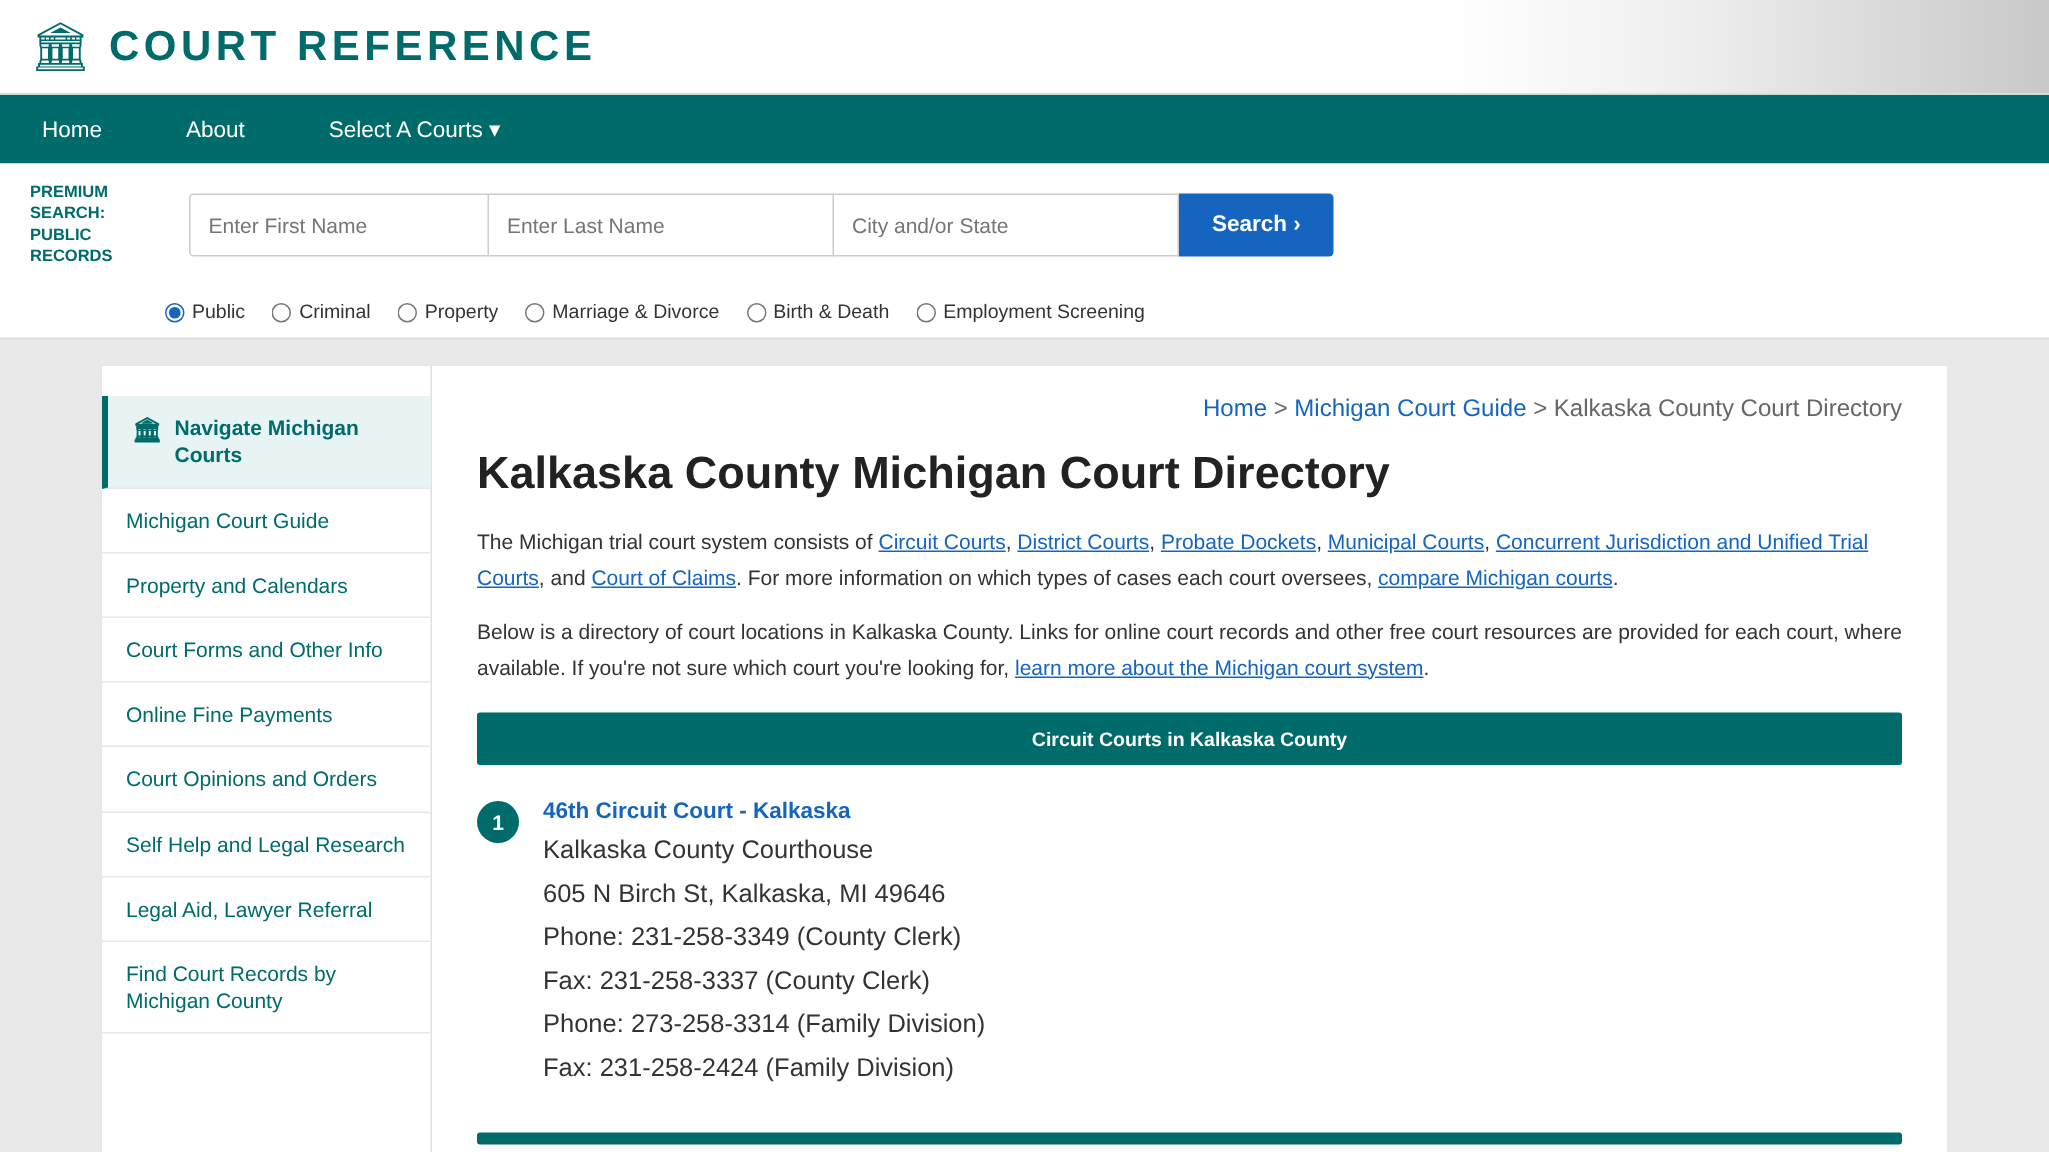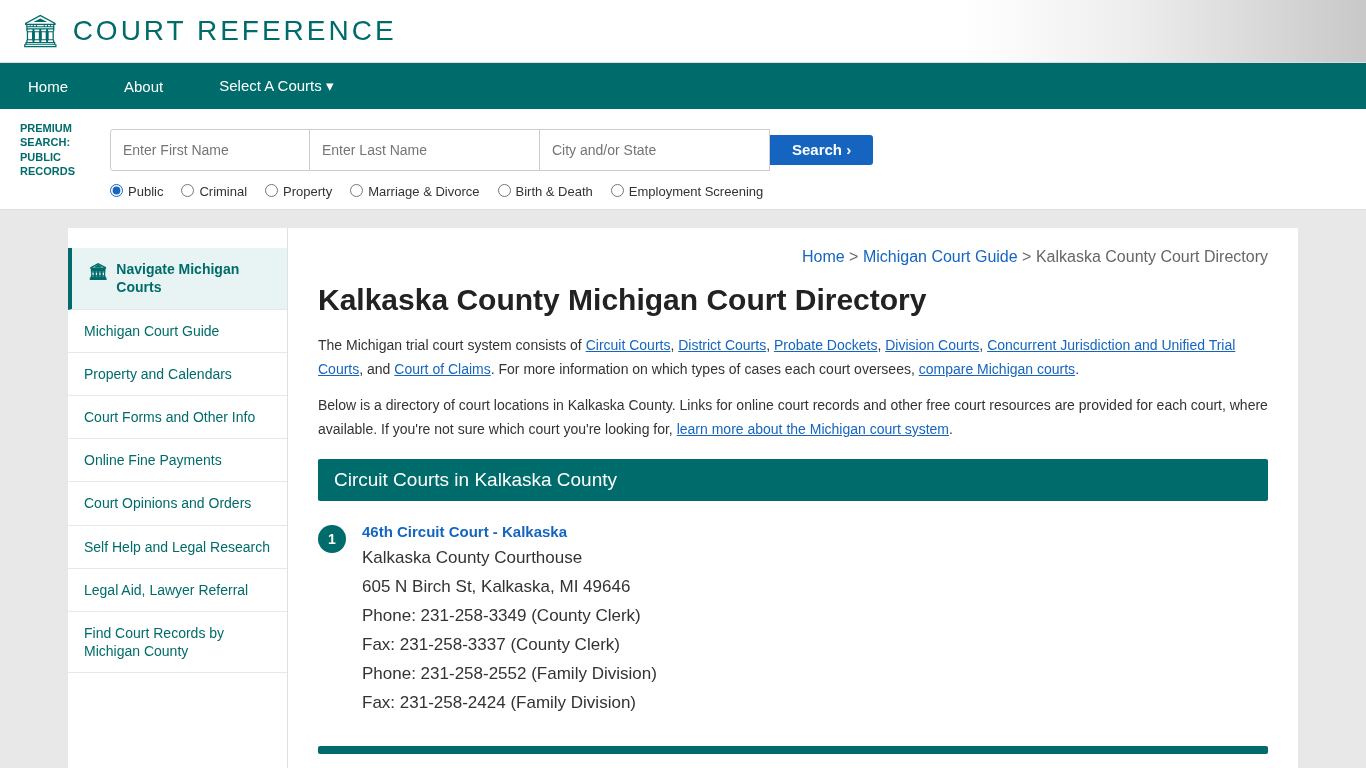--- a/index.html
+++ b/index.html
@@ -27,21 +27,21 @@
       align-items: center;
       gap: 12px;
       z-index: 1;
     }
     .logo-icon {
       color: #006b6b;
       font-size: 32px;
     }
     .logo-text {
       font-size: 28px;
-      font-weight: normal;
+      font-weight: bold;
       letter-spacing: 3px;
       color: #006b6b;
       text-transform: uppercase;
     }
 
     
     #navbar {
       background: #006b6b;
       display: flex;
       align-items: stretch;
@@ -56,21 +56,21 @@
       align-items: center;
       gap: 6px;
     }
 
     
     #search-bar {
       background: white;
       padding: 12px 20px 10px 20px;
       display: flex;
       align-items: center;
-      gap: 0;
+      gap: 16px;
       border-bottom: 1px solid #ddd;
       flex-wrap: wrap;
     }
     .premium-label {
       color: #006b6b;
       font-weight: bold;
       font-size: 11px;
       width: 80px;
       line-height: 1.3;
       margin-right: 10px;
@@ -90,41 +90,41 @@
       height: 42px;
     }
     .search-inputs input:first-child { border-radius: 3px 0 0 3px; width: 200px; }
     .search-inputs input:nth-child(2) { border-left: none; width: 230px; }
     .search-inputs input:nth-child(3) { border-left: none; width: 230px; }
     .search-btn {
       background: #1565c0;
       color: white;
       border: none;
       padding: 0 22px;
-      height: 30px;
+      height: 42px;
       font-size: 15px;
       font-weight: bold;
       cursor: pointer;
       display: flex;
       align-items: center;
       gap: 6px;
       border-radius: 0 3px 3px 0;
     }
     .radio-row {
       display: flex;
       align-items: center;
       gap: 18px;
       margin-left: 90px;
       margin-top: 6px;
       width: 100%;
       flex-wrap: wrap;
     }
     .radio-row label {
       display: flex;
-      align-items: flex-start;
+      align-items: flex-end;
       gap: 5px;
       cursor: pointer;
       font-size: 13px;
       color: #333;
     }
     .radio-row input[type=radio] { accent-color: #1565c0; }
     #content-area {
       display: flex;
       padding: 0;
     }
@@ -184,24 +184,25 @@
       line-height: 1.7;
       margin-bottom: 12px;
       color: #333;
     }
     .intro-para a { color: #1565c0; }
 
     .section-header {
       background: #006b6b;
       color: white;
       padding: 10px 16px;
-      font-weight: normal;
-      font-size: 19px;
+      font-weight: bold;
+      font-size: 13px;
       margin: 18px 0 10px 0;
       border-radius: 2px;
+      text-align: center;
     }
 
     .court-entry {
       display: flex;
       align-items: flex-start;
       gap: 16px;
       padding: 12px 0;
     }
     .court-number {
       background: #006b6b;
@@ -356,21 +357,21 @@
           <span>Kalkaska County Court Directory</span>
         </div>
 
         <h1 class="page-title">Kalkaska County Michigan Court Directory</h1>
 
         <p class="intro-para">
           The Michigan trial court system consists of
           <a href="#">Circuit Courts</a>,
           <a href="#">District Courts</a>,
           <a href="#">Probate Dockets</a>,
-          <a href="#">Division Courts</a>,
+          <a href="#">Municipal Courts</a>,
           <a href="#">Concurrent Jurisdiction and Unified Trial Courts</a>,
           and <a href="#">Court of Claims</a>.
           For more information on which types of cases each court oversees,
           <a href="#">compare Michigan courts</a>.
         </p>
 
         <p class="intro-para">
           Below is a directory of court locations in Kalkaska County. Links for online court records and other free court resources are provided for each court, where available. If you're not sure which court you're looking for,
           <a href="#">learn more about the Michigan court system</a>.
         </p>
@@ -379,21 +380,21 @@
 
         <div class="court-entry">
           <div class="court-number">1</div>
           <div class="court-details">
             <h3>46th Circuit Court - Kalkaska</h3>
             <p>
               <span>Kalkaska County Courthouse</span><br>
               <span>605 N Birch St, Kalkaska, MI 49646</span><br>
               <span>Phone: 231-258-3349 (County Clerk)</span><br>
               <span>Fax: 231-258-3337 (County Clerk)</span><br>
-              <span>Phone: 231-258-2552 (Family Division)</span><br>
+              <span>Phone: 273-258-3314 (Family Division)</span><br>
               <span>Fax: 231-258-2424 (Family Division)</span>
             </p>
           </div>
         </div>
 
         <div class="teal-bar"></div>
       </div>
     </div>
   </div>
 </div>

